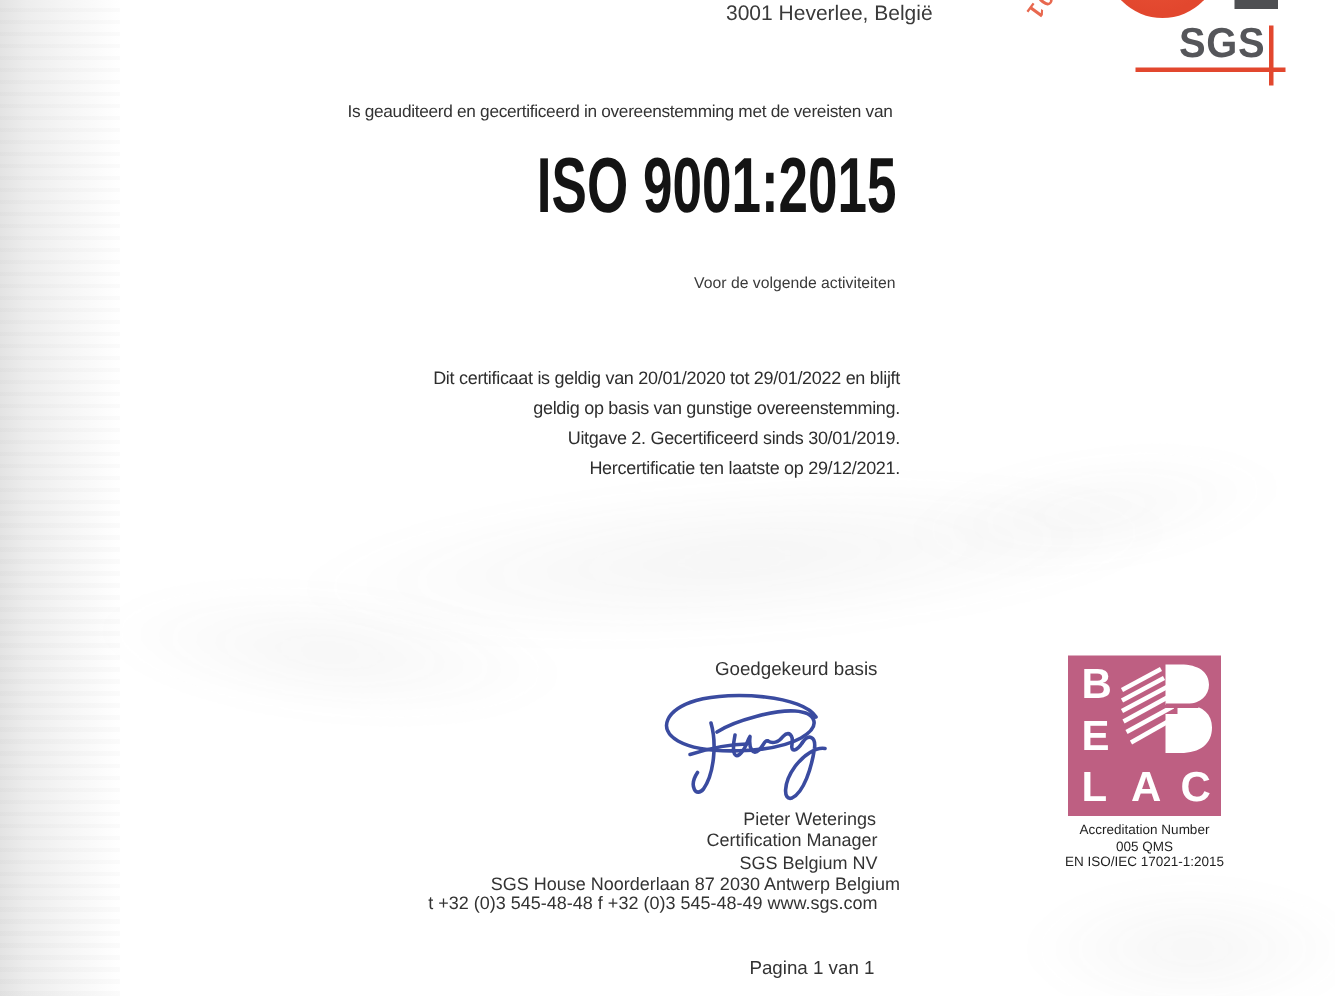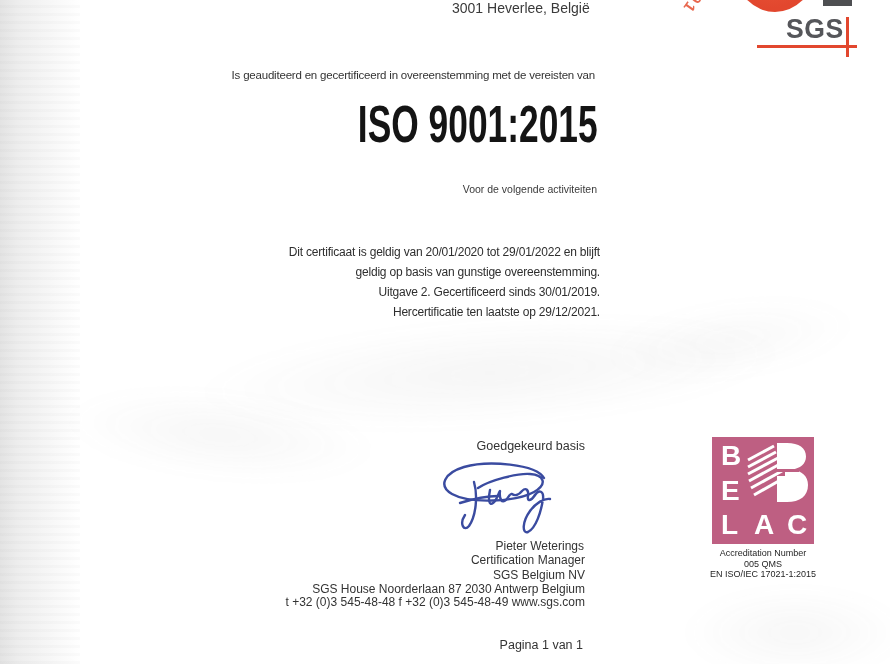--- a/index.html
+++ b/index.html
@@ -16,35 +16,35 @@
     content:"";position:absolute;inset:0;
     background:repeating-linear-gradient(0deg,rgba(0,0,0,.015) 0 3px,transparent 3px 8px);
   }
   .texture{position:absolute;filter:blur(7px);border-radius:50%;}
   .tex1{left:190px;top:318px;width:600px;height:110px;background:radial-gradient(ellipse at center,rgba(90,90,90,.06),transparent 70%);transform:rotate(-4deg);}
   .tex2{left:60px;top:390px;width:320px;height:90px;background:radial-gradient(ellipse at center,rgba(90,90,90,.05),transparent 70%);transform:rotate(6deg);}
   .tex3{left:680px;top:585px;width:230px;height:95px;background:radial-gradient(ellipse at center,rgba(90,90,90,.05),transparent 70%);}
   .tex4{left:600px;top:300px;width:260px;height:80px;background:radial-gradient(ellipse at center,rgba(90,90,90,.04),transparent 70%);transform:rotate(-8deg);}
 
   .t{position:absolute;white-space:nowrap;}
-  .address{left:452px;top:0px;font-size:14px;color:#3a3a3a;letter-spacing:0px;}
+  .address{left:484px;top:0px;font-size:14px;color:#3a3a3a;letter-spacing:0px;}
   .statement{right:295px;top:69px;font-size:11.5px;letter-spacing:-.2px;color:#333;}
   .standard{
     right:292px;top:94px;font-size:52px;font-weight:bold;color:#141414;
     transform:scaleX(.68);transform-origin:100% 0;letter-spacing:0px;
   }
   .scope-intro{right:293px;top:183px;font-size:10.5px;color:#3a3a3a;}
   .scope{right:285px;top:202px;font-size:15px;font-weight:bold;letter-spacing:-.2px;color:#222;}
   .validity{right:290px;top:242px;font-size:12px;line-height:20px;text-align:right;letter-spacing:-.2px;color:#2e2e2e;}
   .approval{right:305px;top:439px;font-size:12.5px;color:#333;}
   .sig{position:absolute;left:432px;top:458px;}
   .signer-name{right:306px;top:539px;font-size:12px;color:#333;}
   .signer-title{right:305px;top:553px;font-size:12px;color:#333;margin-left:48px;}
   .company{right:305px;top:568px;font-size:12px;color:#333;}
-  .company-address{right:305px;top:582px;font-size:12px;color:#333;}
+  .company-address{right:290px;top:582px;font-size:12px;color:#333;}
   .company-contact{right:305px;top:595px;font-size:12px;color:#333;padding-left:21px;}
   .pagenum{right:307px;top:638px;font-size:12.5px;color:#333;text-align:center;}
 
   
   .stamp-circle{
     position:absolute;left:737px;top:-64px;width:76px;height:76px;border-radius:50%;
     background:radial-gradient(circle at 45% 35%,#ec5a3c,#e2472e 70%);
   }
   .stamp-9001{
     position:absolute;left:660px;top:-4px;width:64px;

